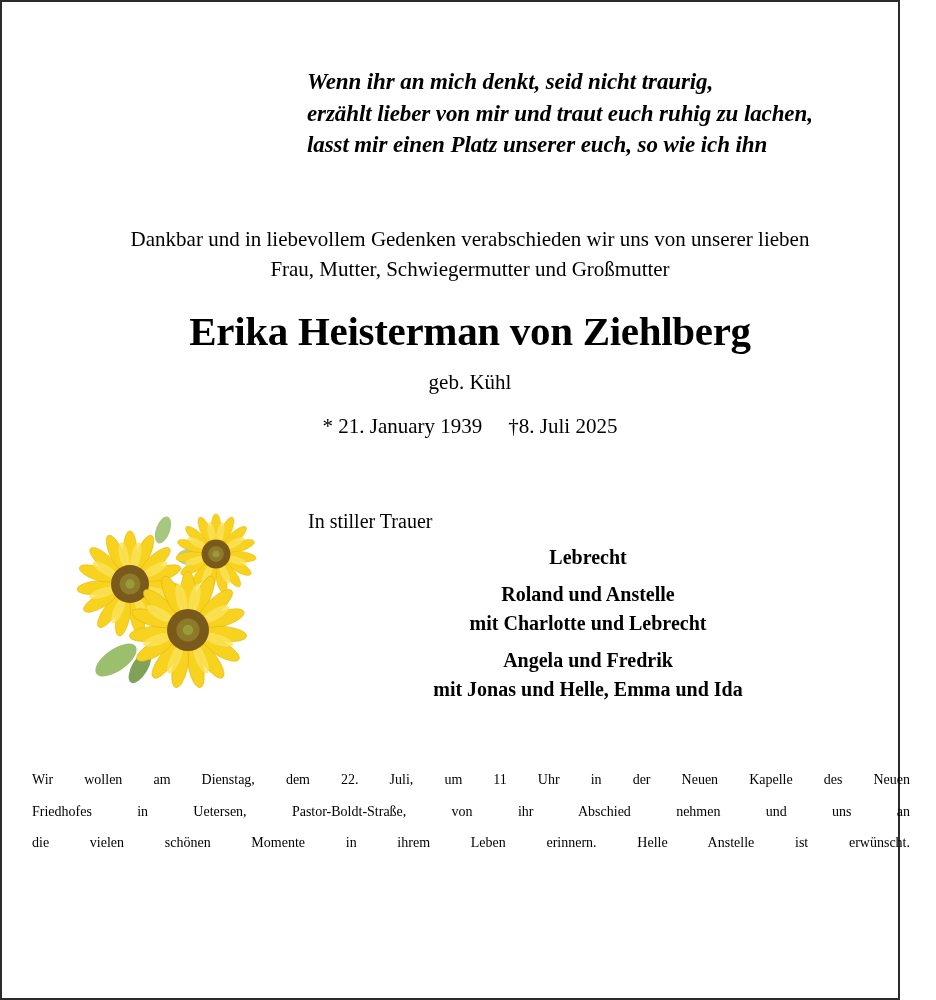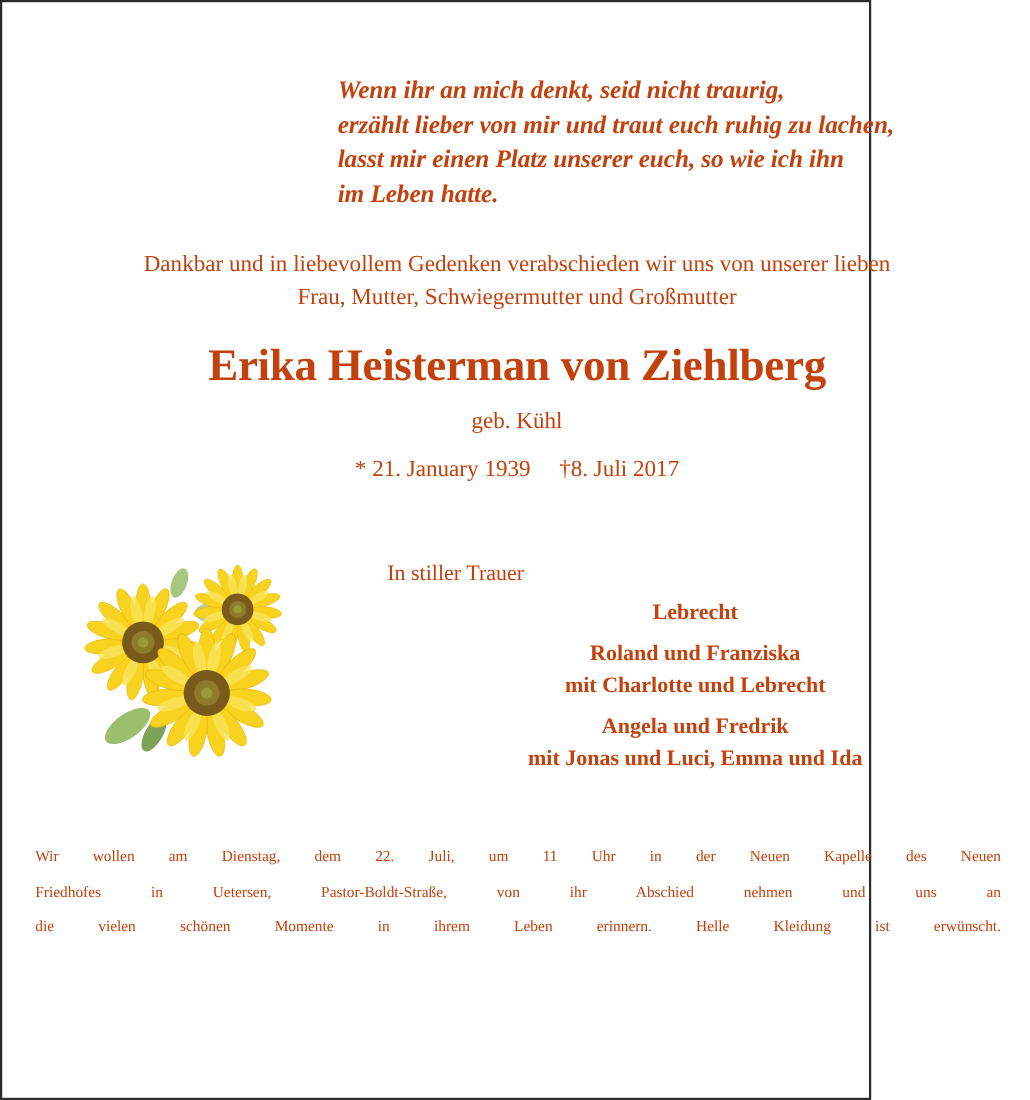--- a/index.html
+++ b/index.html
@@ -1,21 +1,21 @@
 <!DOCTYPE html>
 <html><head>
 <meta charset="utf-8">
 <style>
   html, body { margin:0; padding:0; background:#ffffff; }
   body { width:936px; height:1000px; overflow:hidden; }
   .notice {
     position:relative; box-sizing:border-box;
-    width:792px; height:1000px;
+    width:900px; height:1000px;
     border:2px solid #2b2b2b; background:#fff;
-    font-family:"Liberation Serif", serif; color:#c2410c;
+    font-family:"Liberation Serif", serif; color:#000000;
   }
   .abs { position:absolute; }
   .poem {
     left:305px; top:64px; width:600px;
     font-style:italic; font-weight:bold;
     font-size:23px; line-height:31.5px; letter-spacing:-0.1px;
   }
   .poem div { white-space:nowrap; }
   .intro {
     left:0; top:222px; width:936px; text-align:center;
@@ -29,54 +29,53 @@
   .birthname {
     left:0; top:366px; width:936px; text-align:center;
     font-size:21px; line-height:28px;
   }
   .dates {
     left:0; top:410px; width:936px; text-align:center;
     font-size:21px; line-height:28px; white-space:nowrap;
   }
   .dates .gap { display:inline-block; width:26px; }
   .sunflower { left:66px; top:500px; width:200px; height:200px; }
-  .mourners { left:306px; top:505px; width:560px; font-size:20px;margin-left:44px; }
+  .mourners { left:306px; top:505px; width:560px; font-size:20px; }
   .mourners .lead { line-height:28px; margin-bottom:8px; }
   .mourners .grp { font-weight:bold; line-height:29px; margin-bottom:8px; white-space:nowrap;text-align:center; }
   .mourners .grp div { white-space:nowrap; }
   .para {
     left:30px; width:878px; font-size:14px; line-height:31.5px;
     text-align:justify; text-align-last:justify;
   }
   .para div { text-align:justify; text-align-last:justify; white-space:nowrap; }
   .p1 { top:762px; }
   .p2 { top:881px; }
 </style>
 </head>
 <body>
 
 <div class="notice">
 
   <div class="abs poem">
     <div>Wenn ihr an mich denkt, seid nicht traurig,</div>
     <div>erzählt lieber von mir und traut euch ruhig zu lachen,</div>
     <div>lasst mir einen Platz unserer euch, so wie ich ihn</div>
-    <div>im Leben hatte.</div>
   </div>
 
   <div class="abs intro">
     <div>Dankbar und in liebevollem Gedenken verabschieden wir uns von unserer lieben</div>
     <div>Frau, Mutter, Schwiegermutter und Großmutter</div>
   </div>
 
   <div class="abs name">Erika Heisterman von Ziehlberg</div>
   <div class="abs birthname">geb. Kühl</div>
 
   <div class="abs dates">
-    <span>* 21. January 1939</span><span class="gap"></span><span>†8. Juli 2017</span>
+    <span>* 21. January 1939</span><span class="gap"></span><span>†8. Juli 2025</span>
   </div>
 
   <div class="abs sunflower">
     <svg width="200" height="200" viewBox="0 0 200 200">
       <defs>
         <g id="petals">
           <g fill="#f7d21e" stroke="#e8b50f" stroke-width="0.6">
             <ellipse cx="0" cy="-36" rx="7" ry="20"></ellipse>
             <ellipse cx="0" cy="-36" rx="7" ry="20" transform="rotate(24)"></ellipse>
             <ellipse cx="0" cy="-36" rx="7" ry="20" transform="rotate(48)"></ellipse>
@@ -127,29 +126,29 @@
         </g>
     </svg>
   </div>
 
   <div class="abs mourners">
     <div class="lead">In stiller Trauer</div>
     <div class="grp">
       <div>Lebrecht</div>
     </div>
     <div class="grp">
-      <div>Roland und Franziska</div>
+      <div>Roland und Anstelle</div>
       <div>mit Charlotte und Lebrecht</div>
     </div>
     <div class="grp">
       <div>Angela und Fredrik</div>
-      <div>mit Jonas und Luci, Emma und Ida</div>
+      <div>mit Jonas und Helle, Emma und Ida</div>
     </div>
   </div>
 
   <div class="abs para p1">
     <div style="white-space: nowrap; display: block; word-spacing: 12.0667px;">Wir wollen am Dienstag, dem 22. Juli, um 11 Uhr in der Neuen Kapelle des Neuen</div>
     <div style="white-space: nowrap; display: block; word-spacing: 18.8px;">Friedhofes in Uetersen, Pastor-Boldt-Straße, von ihr Abschied nehmen und uns an</div>
-    <div style="white-space: nowrap; display: block; word-spacing: 15.0909px;">die vielen schönen Momente in ihrem Leben erinnern. Helle Kleidung ist erwünscht.</div>
+    <div style="white-space: nowrap; display: block; word-spacing: 15.0909px;">die vielen schönen Momente in ihrem Leben erinnern. Helle Anstelle ist erwünscht.</div>
   </div>
 
 
 </div>
 
 </body></html>

